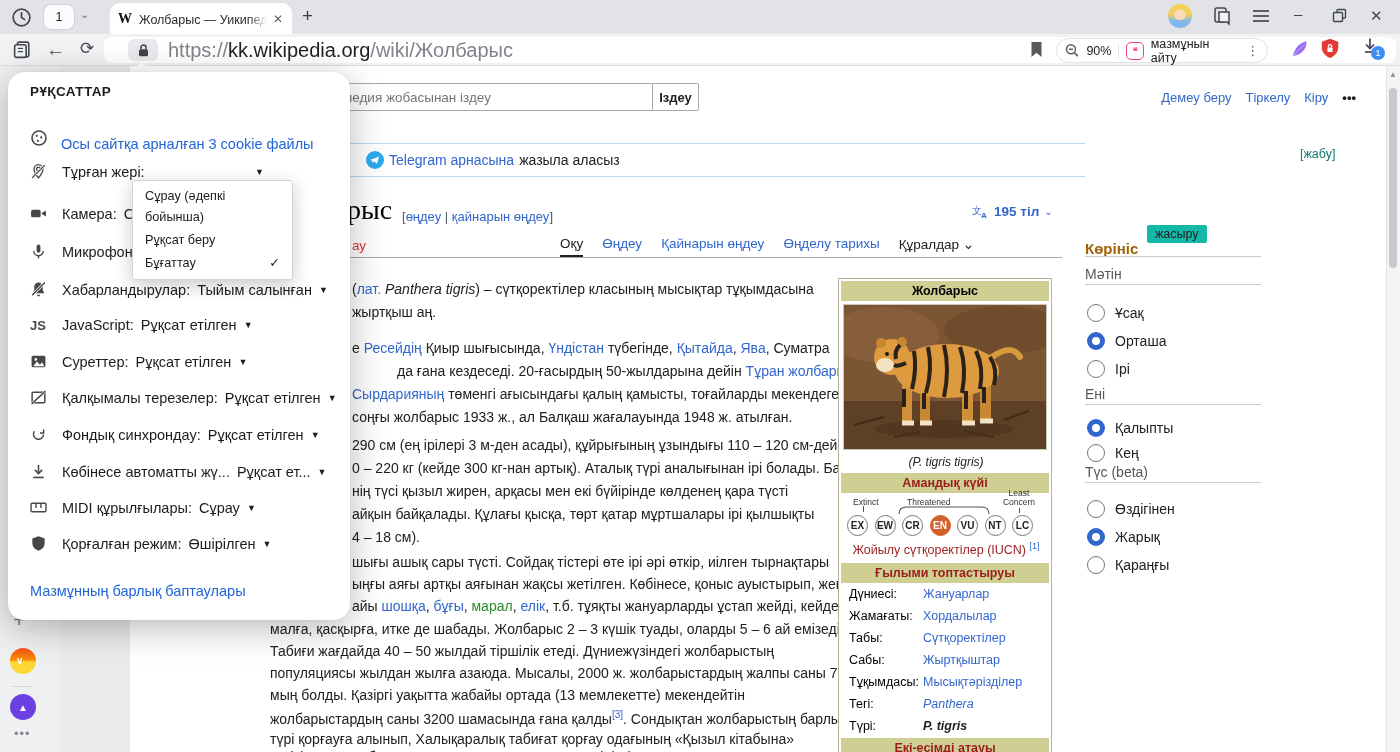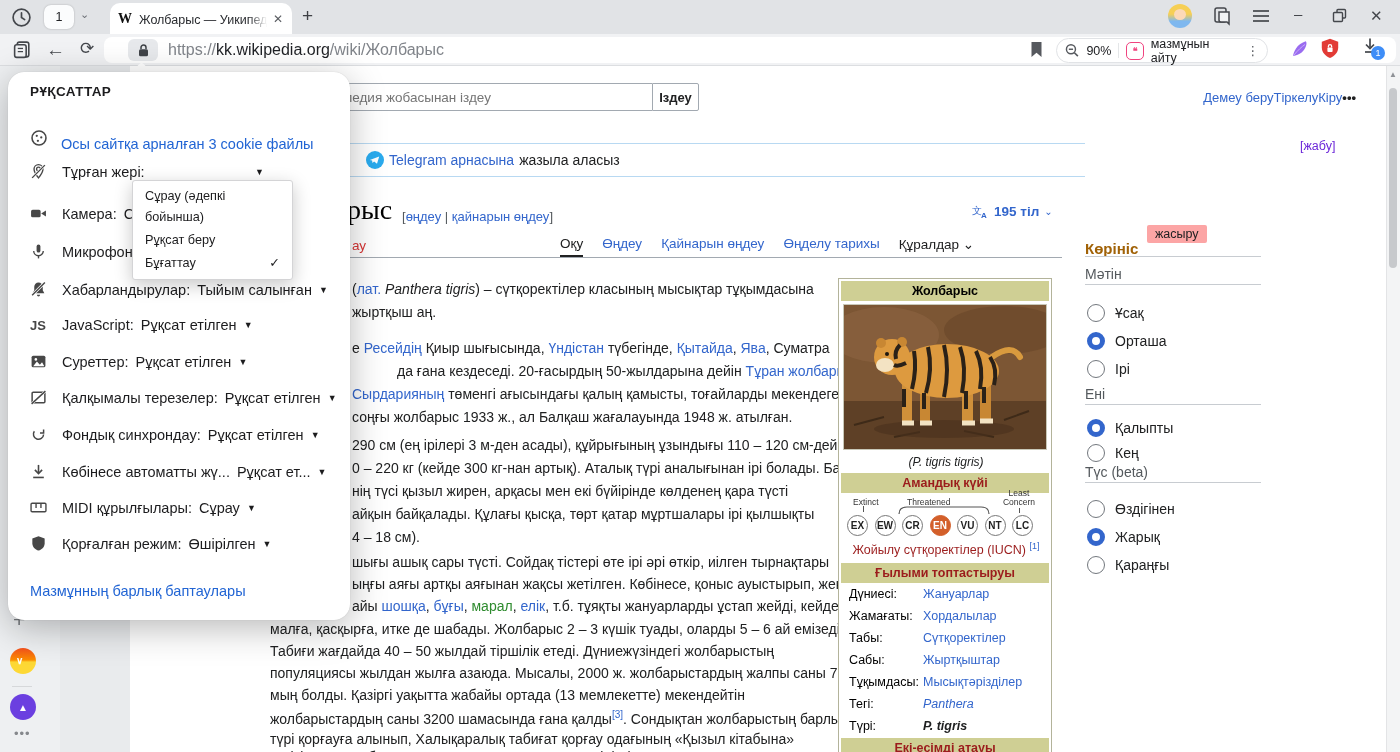--- a/index.html
+++ b/index.html
@@ -18,21 +18,21 @@
   #active-tab { left:110px; top:3px; width:182px; height:31px; background:#fff; border-radius:10px 10px 0 0;
                 display:flex; align-items:center; padding:0 8px; }
   #tab-title-wrap { width:128px; overflow:hidden; white-space:nowrap; position:relative; }
   #tab-title-wrap::after{content:"";position:absolute;right:0;top:0;width:18px;height:100%;background:linear-gradient(90deg,rgba(255,255,255,0),#fff);}
   .tabfav { font-family:"Liberation Serif", serif; font-weight:bold; font-size:14px; color:#111; margin-right:7px; }
   .tabtitle { font-size:12.5px; color:#2a2c30; }
   .tabclose { font-size:12px; color:#5a5d62; margin-left:6px; }
   #new-tab { left:302px; top:6px; font-size:19px; color:#3e4045; }
   #addressbar { left:104px; top:37px; width:1292px; height:26px; background:#fff; border-radius:8px; }
   #lock-chip { left:128px; top:39px; width:30px; height:22px; background:#e7e9ec; border-radius:6px; display:flex; align-items:center; justify-content:center; }
-  .url { font-size:16px; line-height:26px; }
+  .url { font-size:20px; line-height:26px; }
   .url-dim { color:#80848a; } .url-host { color:#1f2125; }
   #right-pill { left:1056px; top:38px; width:212px; height:25px; border:1px solid #e1e3e6; border-radius:13px;
                 display:flex; align-items:center; padding:0 8px; gap:7px; background:#fff; }
   .pill-txt { font-size:12.5px; color:#202124; }
   .vdiv { width:1px; height:15px; background:#e4e6e8; }
   #dl-badge { position:absolute; left:9px; top:9px; width:14px; height:14px; border-radius:50%; background:#3e8df7; color:#fff;
               font-size:9px; display:flex; align-items:center; justify-content:center; }
 
   
   #side { left:0; top:66px; width:60px; height:686px; background:#eef0f2; }
@@ -41,25 +41,25 @@
   .mail-circle span{position:absolute;left:6px;top:7px;color:#fff;font-size:10px;font-weight:bold;}
   .alice-circle { width:26px; height:26px; border-radius:50%; background:#6b3fe0; color:#fff; display:flex;align-items:center;justify-content:center;font-size:10px;}
 
   
   #page { left:130px; top:66px; width:1256px; height:686px; background:#fff; }
   .wlink { color:#3366cc; text-decoration:none; }
   .grn { color:#2e8b2e; } .redl { color:#d73333; }
   #search-input { left:307px; top:83px; width:345px; height:28px; border:1px solid #a2a9b1; border-right:none; border-radius:2px 0 0 2px;
                   font-size:13.5px; padding:0 8px; color:#202122; font-family:"Liberation Sans",sans-serif;}
   #search-btn { left:652px; top:83px; width:47px; height:28px; border:1px solid #a2a9b1; background:#fff; font-weight:bold; font-size:13px; color:#202122; border-radius:0 2px 2px 0;}
-  #user-links { left:1160px; top:90px; width:196px; display:flex; justify-content:flex-end; font-size:13px; }
+  #user-links { left:1160px; top:90px; width:196px; display:flex; gap:14px; justify-content:flex-end; font-size:13px; }
   #banner-top { left:140px; top:143px; width:945px; height:1px; background:#b8d9f2; }
   #banner-bot { left:140px; top:176px; width:945px; height:1px; background:#b8d9f2; }
   #banner-row { left:366px; top:151px; display:flex; align-items:center; gap:5px; font-size:14px; color:#202122; }
-  #banner-close { left:1300px; top:139px; font-size:12.5px; color:#6d28d9; }
+  #banner-close { left:1300px; top:147px; font-size:12.5px; color:#0f766e; }
   #page-title { left:269px; top:194px; font-family:"Liberation Serif", serif; font-size:28px; color:#000; }
   #title-edit { left:402px; top:209px; font-size:13px; color:#54595d; }
   #lang-btn { left:972px; top:204px; display:flex; align-items:center; gap:5px; }
   #lang-label { color:#3366cc; font-weight:bold; font-size:13.5px; }
   #tabs-row { left:560px; top:236px; width:502px; display:flex; justify-content:flex-start; gap:19px; font-size:13.5px; }
   #tabs-border { left:270px; top:257px; width:792px; height:1px; background:#a2a9b1; }
   .tab-active { color:#202122; border-bottom:2px solid #202122; padding-bottom:4px; }
   #talk-frag { left:352px; top:238px; font-size:13.5px; color:#d73333; }
   #article { left:0; top:0; }
   .aline { position:absolute; font-size:14px; color:#202122; white-space:nowrap; }
@@ -77,21 +77,21 @@
   .tax-row { position:absolute; left:10px; width:194px; font-size:12.5px; }
   .tax-val { position:absolute; left:74px; }
 
   
   #appearance { left:1085px; top:228px; width:176px; }
   .ap-hr { position:absolute; left:0; width:176px; height:1px; background:#c8ccd1; }
   .ap-label { position:absolute; font-size:14px; color:#54595d; }
   .radio { position:absolute; width:18px; height:18px; border-radius:50%; border:1px solid #72777d; background:#fff; }
   .radio.on { border:5.5px solid #3366cc; }
   .radio-lbl { position:absolute; font-size:14px; color:#202122; }
-  #hide-btn { position:absolute; left:62px; top:-3px; background:#fca5a5; border-radius:2px; padding:2px 8px; font-size:12.5px; color:#202122; }
+  #hide-btn { position:absolute; left:62px; top:-3px; background:#14b8a6; border-radius:2px; padding:2px 8px; font-size:12.5px; color:#202122; }
 
   
   #scrollbar { left:1386px; top:66px; width:14px; height:686px; background:#f3f4f5; border-left:1px solid #e3e4e6; }
   #scroll-thumb { left:1389px; top:88px; width:8px; height:180px; background:#c7c9cc; border-radius:4px; }
 
   
   #popup { left:8px; top:72px; width:342px; height:548px; background:#fff; border-radius:16px;
            box-shadow:0 8px 36px rgba(0,0,0,.28), 0 0 1px rgba(0,0,0,.2); z-index:20; }
   #popup-notch { left:134px; top:65px; width:15px; height:15px; background:#fff; transform:rotate(45deg); border-radius:3px; z-index:19; }
   #perm-title { left:30px; top:84px; font-size:13.5px; font-weight:bold; letter-spacing:.4px; color:#1c1c1e; z-index:21; }

